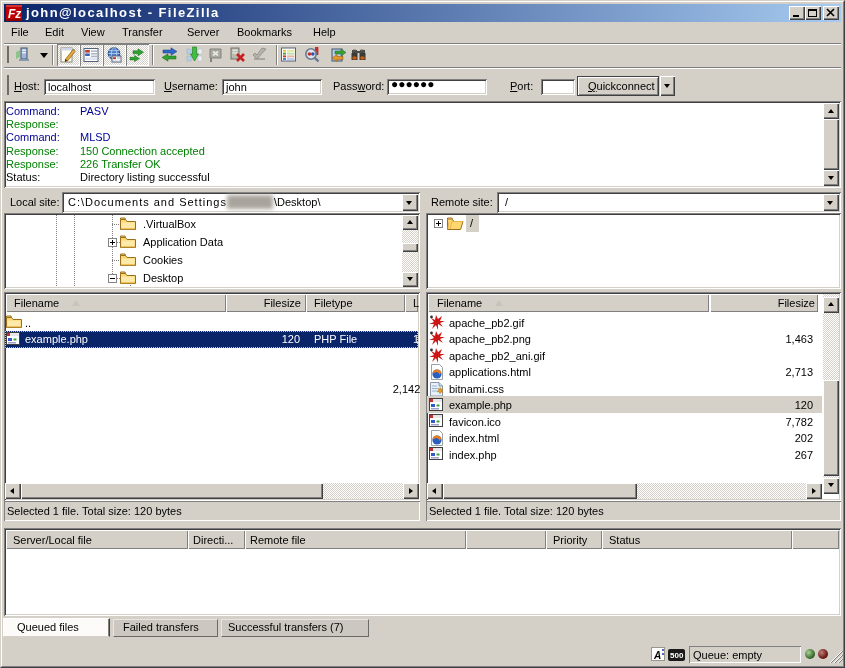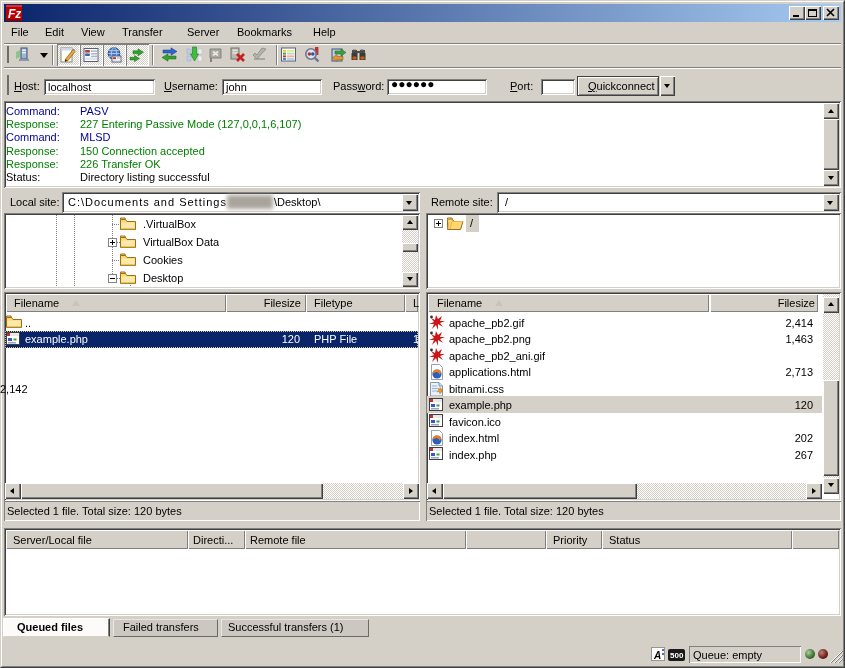--- a/index.html
+++ b/index.html
@@ -30,20 +30,21 @@
 <div class="a fr1"></div>
 <div class="a fr2"></div>
 
 <div class="a" style="left:4px;top:4px;width:837px;height:18px;background:linear-gradient(to right,#0a246a,#a6caf0)"></div>
 <svg class="a" style="left:6px;top:5px" width="16" height="16" viewBox="0 0 16 16">
  <rect x="0" y="0" width="16" height="16" fill="#bf0000"></rect>
  <rect x="0" y="0" width="16" height="2" fill="#d63333"></rect>
  <rect x="0" y="14" width="16" height="2" fill="#8f0000"></rect>
  <text x="2" y="12.5" font-family="Liberation Sans" font-style="italic" font-weight="bold" font-size="12" fill="#fff">Fz</text>
 </svg>
+<div class="t" style="left:26px;top:6px;color:#fff;font-weight:bold;font-size:13px;letter-spacing:1.4px">john@localhost - FileZilla</div>
 
 <div class="a rb" style="left:789px;top:6px;width:16px;height:14px"></div>
 <div class="a" style="left:793px;top:15px;width:6px;height:2px;background:#000"></div>
 <div class="a rb" style="left:805px;top:6px;width:16px;height:14px"></div>
 <div class="a" style="left:808px;top:9px;width:9px;height:8px;border:1px solid #000;border-top-width:2px"></div>
 <div class="a rb" style="left:823px;top:6px;width:16px;height:14px"></div>
 <svg class="a" style="left:826px;top:8px" width="10" height="10" viewBox="0 0 10 10">
       <path d="M1,1 L8,8 M8,1 L1,8" stroke="#000" stroke-width="1.6"></path>
     </svg>
 
@@ -188,21 +189,20 @@
 <div class="a sk wh" style="left:541px;top:79px;width:34px;height:16px"></div>
 <div class="a" style="left:577px;top:76px;width:82px;height:20px;border:1px solid #404040;background:#d4d0c8;box-shadow:inset 1px 1px 0 #fff,inset -1px -1px 0 #808080"></div>
 <div class="t" style="left:588px;top:80px"><u>Q</u>uickconnect</div>
 <div class="a rb" style="left:660px;top:76px;width:15px;height:20px"></div>
 <div class="a ad" style="left:664px;top:84px"></div>
 
 <div class="a sk wh" style="left:4px;top:101px;width:837px;height:87px"></div>
 <div class="t" style="left:6px;top:105px;color:#000096">Command:</div>
     <div class="t" style="left:80px;top:105px;color:#000096">PASV</div>
 <div class="t" style="left:6px;top:118px;color:#008000">Response:</div>
-    <div class="t" style="left:80px;top:118px;color:#008000">227 Entering Passive Mode (127,0,0,1,6,107)</div>
 <div class="t" style="left:6px;top:131px;color:#000096">Command:</div>
     <div class="t" style="left:80px;top:131px;color:#000096">MLSD</div>
 <div class="t" style="left:6px;top:145px;color:#008000">Response:</div>
     <div class="t" style="left:80px;top:145px;color:#008000">150 Connection accepted</div>
 <div class="t" style="left:6px;top:158px;color:#008000">Response:</div>
     <div class="t" style="left:80px;top:158px;color:#008000">226 Transfer OK</div>
 <div class="t" style="left:6px;top:171px;color:#000">Status:</div>
     <div class="t" style="left:80px;top:171px;color:#000">Directory listing successful</div>
 
 <div class="a" style="left:823px;top:103px;width:16px;height:83px;background:#d4d0c8"></div>
@@ -236,21 +236,21 @@
     </svg>
 <div class="t" style="left:143px;top:218px">.VirtualBox</div>
 <div class="a wh" style="left:108px;top:238px;width:9px;height:9px;border:1px solid #848484"></div>
 <div class="a" style="left:110px;top:242px;width:5px;height:1px;background:#000"></div>
 <div class="a" style="left:112px;top:240px;width:1px;height:5px;background:#000"></div>
 <svg class="a" style="left:120px;top:235px" width="16" height="13" viewBox="0 0 16 13">
       <path d="M0.5,2.5 L5.5,2.5 L7,4.5 L15.5,4.5 L15.5,12.5 L0.5,12.5 Z M0.5,2.5 L0.5,1 L5,1 L5.5,2.5" fill="#ffd76e" stroke="#996f1f"></path>
       <path d="M1.5,5.5 H14.5 V11.5 H1.5 Z" fill="#fde9a9"></path>
       <path d="M1,11.8 H15" stroke="#e8b54a"></path>
     </svg>
-<div class="t" style="left:143px;top:236px">VirtualBox Data</div>
+<div class="t" style="left:143px;top:236px">Application Data</div>
 <svg class="a" style="left:120px;top:253px" width="16" height="13" viewBox="0 0 16 13">
       <path d="M0.5,2.5 L5.5,2.5 L7,4.5 L15.5,4.5 L15.5,12.5 L0.5,12.5 Z M0.5,2.5 L0.5,1 L5,1 L5.5,2.5" fill="#ffd76e" stroke="#996f1f"></path>
       <path d="M1.5,5.5 H14.5 V11.5 H1.5 Z" fill="#fde9a9"></path>
       <path d="M1,11.8 H15" stroke="#e8b54a"></path>
     </svg>
 <div class="t" style="left:143px;top:254px">Cookies</div>
 <div class="a wh" style="left:108px;top:274px;width:9px;height:9px;border:1px solid #848484"></div>
 <div class="a" style="left:110px;top:278px;width:5px;height:1px;background:#000"></div>
 <svg class="a" style="left:120px;top:271px" width="16" height="13" viewBox="0 0 16 13">
       <path d="M0.5,2.5 L5.5,2.5 L7,4.5 L15.5,4.5 L15.5,12.5 L0.5,12.5 Z M0.5,2.5 L0.5,1 L5,1 L5.5,2.5" fill="#ffd76e" stroke="#996f1f"></path>
@@ -328,21 +328,20 @@
 <div class="a rt" style="left:428px;top:294px;width:281px;height:18px"></div>
 <div class="a rt" style="left:710px;top:294px;width:108px;height:18px"></div>
 <div class="t" style="left:437px;top:297px">Filename</div>
 <div class="a" style="left:495px;top:300px;width:0;height:0;border-left:4px solid transparent;border-right:4px solid transparent;border-bottom:6px solid #c8c4bc"></div>
 <div class="t" style="left:0;top:297px;width:815px;text-align:right">Filesize</div>
 <svg class="a" style="left:429px;top:315px" width="16" height="16" viewBox="0 0 16 16">
       <path d="M7,0 L9,4 L13,1 L11,6 L16,6 L11,8 L14,12 L9,9 L9,15 L7,10 L3,14 L5,9 L0,9 L5,7 L2,3 L6,5 Z" fill="#cc1616"></path>
       <circle cx="2.5" cy="2" r="1.4" fill="#333"></circle>
     </svg>
 <div class="t" style="left:449px;top:317px">apache_pb2.gif</div>
-<div class="t" style="left:0;top:317px;width:813px;text-align:right">2,414</div>
 <svg class="a" style="left:429px;top:331px" width="16" height="16" viewBox="0 0 16 16">
       <path d="M7,0 L9,4 L13,1 L11,6 L16,6 L11,8 L14,12 L9,9 L9,15 L7,10 L3,14 L5,9 L0,9 L5,7 L2,3 L6,5 Z" fill="#cc1616"></path>
       <circle cx="2.5" cy="2" r="1.4" fill="#333"></circle>
     </svg>
 <div class="t" style="left:449px;top:333px">apache_pb2.png</div>
 <div class="t" style="left:0;top:333px;width:813px;text-align:right">1,463</div>
 <svg class="a" style="left:429px;top:348px" width="16" height="16" viewBox="0 0 16 16">
       <path d="M7,0 L9,4 L13,1 L11,6 L16,6 L11,8 L14,12 L9,9 L9,15 L7,10 L3,14 L5,9 L0,9 L5,7 L2,3 L6,5 Z" fill="#cc1616"></path>
       <circle cx="2.5" cy="2" r="1.4" fill="#333"></circle>
     </svg>
@@ -354,41 +353,42 @@
     </svg>
 <div class="t" style="left:449px;top:366px">applications.html</div>
 <div class="t" style="left:0;top:366px;width:813px;text-align:right">2,713</div>
 <svg class="a" style="left:429px;top:381px" width="16" height="16" viewBox="0 0 16 16">
       <path d="M1.5,1.5 h8.5 l3.5,3.5 v10 h-12 z" fill="#e8f0fa" stroke="#8898a8"></path>
       <path d="M10,1.5 v3.5 h3.5" fill="#c8d8ea" stroke="#8898a8"></path>
       <path d="M3,5 h5 M3,7.5 h6 M3,10 h6" stroke="#9ab2cc"></path>
       <path d="M11,6.5 l1,1.8 2,-0.3 -1.2,1.6 1.2,1.6 -2,-0.3 -1,1.8 -0.6,-1.9 -2,-0.1 1.6,-1.3 -0.8,-1.9 1.8,1 z" fill="#e8a024" stroke="#a06a10" stroke-width="0.5"></path>
     </svg>
 <div class="t" style="left:449px;top:383px">bitnami.css</div>
-<div class="t" style="left:0;top:383px;width:813px;text-align:left">2,142</div>
+<div class="t" style="left:0;top:383px;width:813px;text-align:center">2,142</div>
 <div class="a" style="left:427px;top:396px;width:395px;height:17px;background:#d5d1c9"></div>
 <svg class="a" style="left:429px;top:398px" width="15" height="14" viewBox="0 0 15 14">
       <rect x="0.5" y="0.5" width="13" height="12" fill="#fff" stroke="#404040"></rect>
       <rect x="1" y="1" width="3" height="3" fill="#c03030"></rect>
       <rect x="4" y="1" width="9" height="3" fill="#e8e8e8"></rect>
       <rect x="2" y="6" width="4" height="3" fill="#3858c8"></rect>
       <rect x="7.5" y="6.5" width="3" height="2" fill="#38a038"></rect>
       <rect x="2" y="10" width="8" height="1.5" fill="#a0a0c8"></rect>
     </svg>
 <div class="t" style="left:449px;top:399px">example.php</div>
 <div class="t" style="left:0;top:399px;width:813px;text-align:right">120</div>
 <svg class="a" style="left:429px;top:414px" width="15" height="14" viewBox="0 0 15 14">
       <rect x="0.5" y="0.5" width="13" height="12" fill="#fff" stroke="#404040"></rect>
       <rect x="1" y="1" width="3" height="3" fill="#c03030"></rect>
       <rect x="4" y="1" width="9" height="3" fill="#e8e8e8"></rect>
       <rect x="2" y="6" width="4" height="3" fill="#3858c8"></rect>
       <rect x="7.5" y="6.5" width="3" height="2" fill="#38a038"></rect>
       <rect x="2" y="10" width="8" height="1.5" fill="#a0a0c8"></rect>
     </svg>
 <div class="t" style="left:449px;top:416px">favicon.ico</div>
+<div class="t" style="left:0;top:416px;width:813px;text-align:right">7,782</div>
 <svg class="a" style="left:429px;top:430px" width="16" height="16" viewBox="0 0 16 16">
       <path d="M2.5,0.5 h8 l3,3 v12 h-11 z" fill="#fff" stroke="#98a0a8"></path>
       <circle cx="8" cy="10" r="4.6" fill="#2a5ec0"></circle>
       <path d="M3.5,9.5 A4.6,4.6 0 0 1 8,5.4 C10,5.4 11.5,6.3 12.3,8 L10.5,11 A3,3 0 0 0 6,8.5 Z" fill="#e87d1e"></path>
     </svg>
 <div class="t" style="left:449px;top:432px">index.html</div>
 <div class="t" style="left:0;top:432px;width:813px;text-align:right">202</div>
 <svg class="a" style="left:429px;top:447px" width="15" height="14" viewBox="0 0 15 14">
       <rect x="0.5" y="0.5" width="13" height="12" fill="#fff" stroke="#404040"></rect>
       <rect x="1" y="1" width="3" height="3" fill="#c03030"></rect>
@@ -425,25 +425,25 @@
 <div class="a rt" style="left:546px;top:530px;width:56px;height:19px"></div>
 <div class="a rt" style="left:602px;top:530px;width:190px;height:19px"></div>
 <div class="a rt" style="left:792px;top:530px;width:47px;height:19px"></div>
 <div class="t" style="left:13px;top:534px">Server/Local file</div>
 <div class="t" style="left:193px;top:534px">Directi...</div>
 <div class="t" style="left:250px;top:534px">Remote file</div>
 <div class="t" style="left:553px;top:534px">Priority</div>
 <div class="t" style="left:609px;top:534px">Status</div>
 
 <div class="a" style="left:3px;top:618px;width:107px;height:19px;background:#fcfbfa;border:1px solid;border-color:#fff #404040 #d4d0c8 #fff;box-shadow:inset -1px 0 0 #808080"></div>
-<div class="t" style="left:17px;top:621px;font-weight:bold">Queued files</div>
+<div class="t" style="left:17px;top:621px;font-weight:normal">Queued files</div>
 <div class="a" style="left:113px;top:619px;width:105px;height:18px;background:#ccc8c1;border:1px solid;border-color:#e8e6e2 #6a6a66 #6a6a66 #e8e6e2"></div>
 <div class="t" style="left:123px;top:621px">Failed transfers</div>
 <div class="a" style="left:221px;top:619px;width:148px;height:18px;background:#ccc8c1;border:1px solid;border-color:#e8e6e2 #6a6a66 #6a6a66 #e8e6e2"></div>
-<div class="t" style="left:228px;top:621px">Successful transfers (1)</div>
+<div class="t" style="left:228px;top:621px">Successful transfers (7)</div>
 
 <div class="a" style="left:651px;top:647px;width:14px;height:14px;background:#fff;border:1px solid #9a968e"></div>
 <div class="t" style="left:654px;top:649px;font-size:10px;font-weight:bold;font-style:italic">A</div>
 <div class="a" style="left:662px;top:649px;width:2px;height:2px;background:#4a6ac8"></div>
 <div class="a" style="left:662px;top:653px;width:2px;height:2px;background:#4a6ac8"></div>
 <div class="a" style="left:668px;top:649px;width:17px;height:12px;background:#1a1a1a;border-radius:2px"></div>
 <div class="t" style="left:670px;top:651px;font-size:8px;font-weight:bold;color:#fff;line-height:9px">500</div>
 <div class="a sk1" style="left:689px;top:646px;width:112px;height:17px"></div>
 <div class="t" style="left:693px;top:649px">Queue: empty</div>
 <div class="a" style="left:805px;top:649px;width:10px;height:10px;border-radius:50%;background:radial-gradient(circle at 3.5px 3.5px,#a8d098,#3f7030 60%,#1c3414)"></div>

